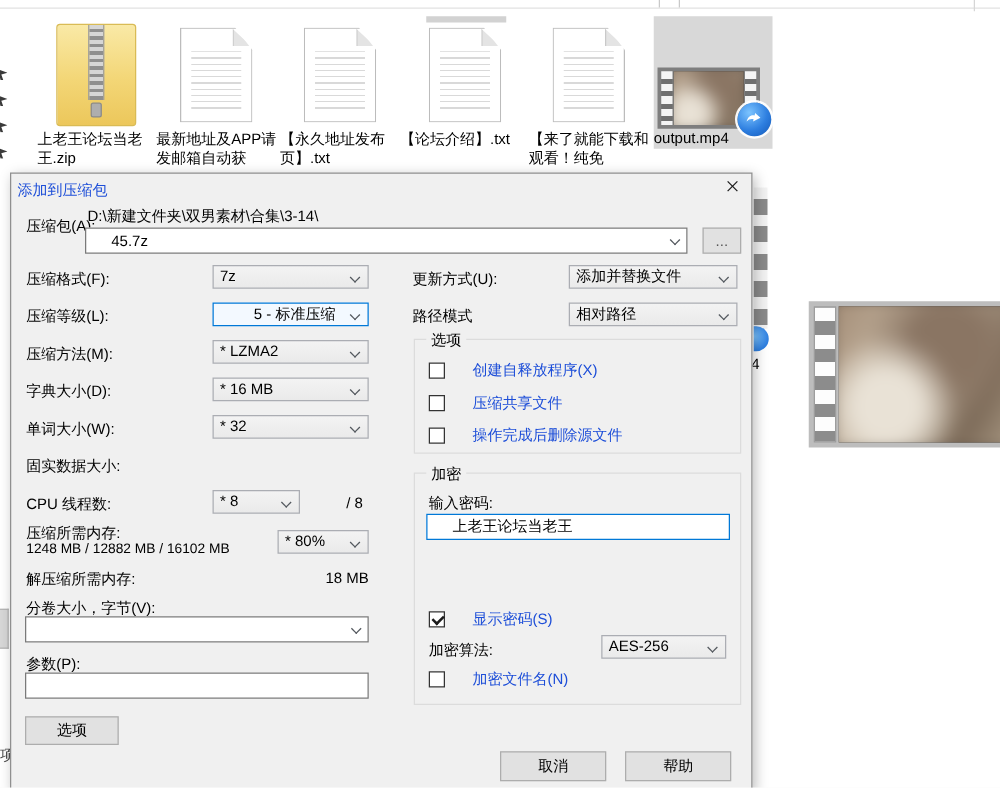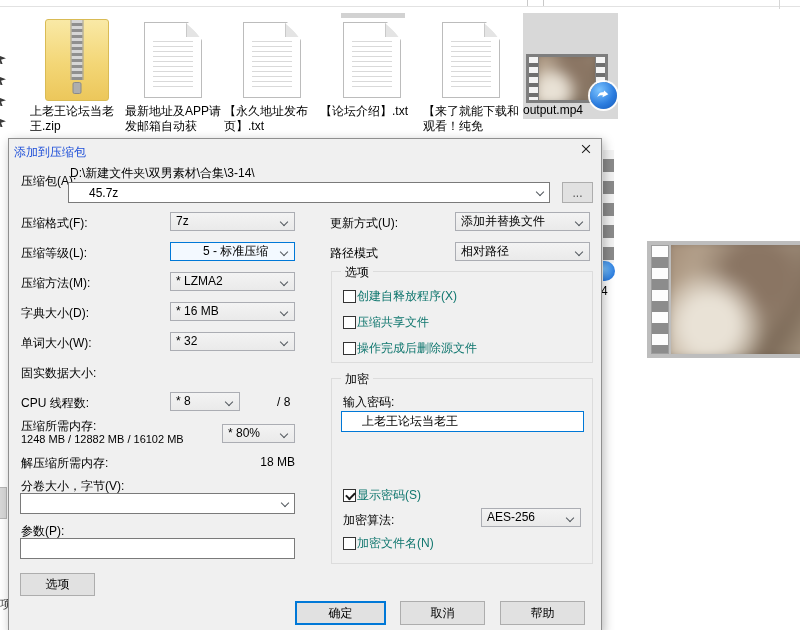--- a/index.html
+++ b/index.html
@@ -76,21 +76,21 @@
   .chev { position:absolute; right:7px; top:6px; width:6px; height:6px;
     border-right:1px solid #53585e; border-bottom:1px solid #53585e; transform:rotate(45deg); }
   input.tx { height:21px; border:1px solid #7a7a7a; background:#fff; font-size:12px; padding:0 20px;
     font-family:inherit; }
   input.tx.focus { border-color:#0078d7; }
   .btn { border:1px solid #adadad; background:#e1e1e1; font-size:12px; color:#000;
     display:flex; align-items:center; justify-content:center; cursor:pointer; }
   .btn.focus { border:2px solid #0078d7; }
   .group { border:1px solid #dcdcdc; }
   .gtitle { position:absolute; top:-8px; left:9px; background:#f0f0f0; padding:0 4px; font-size:12px; }
-  .cbrow { display:flex; align-items:center; gap:1px; font-size:12px; color:#0f766e; cursor:pointer; }
+  .cbrow { display:flex; align-items:center; gap:22px; font-size:12px; color:#1d4ed8; cursor:pointer; }
   .cb { width:13px; height:13px; border:1px solid #333; background:#fff; position:relative; flex:0 0 auto; }
   .cb.checked::after { content:""; position:absolute; left:2px; top:2px; width:7px; height:4px;
     border-left:2px solid #1a1a1a; border-bottom:2px solid #1a1a1a; transform:rotate(-45deg); }
 </style>
 </head>
 <body>
 
 <div id="stage">
 
   <div class="abs topline"></div>
@@ -276,17 +276,16 @@
     <div class="abs combo" style="left:149px;top:129px;width:100px">
       <span>AES-256</span>
       <span class="chev"></span>
     </div>
     <div class="cbrow abs" style="left:11px;top:156px">
       <span class="cb"></span>
       <span>加密文件名(N)</span>
     </div>
   </div>
 
-  <div class="abs btn focus" style="left:295px;top:601px;width:91px;height:24px">确定</div>
   <div class="abs btn" style="left:400px;top:601px;width:85px;height:24px">取消</div>
   <div class="abs btn" style="left:500px;top:601px;width:85px;height:24px">帮助</div>
 
 </div>
 
 </body></html>

